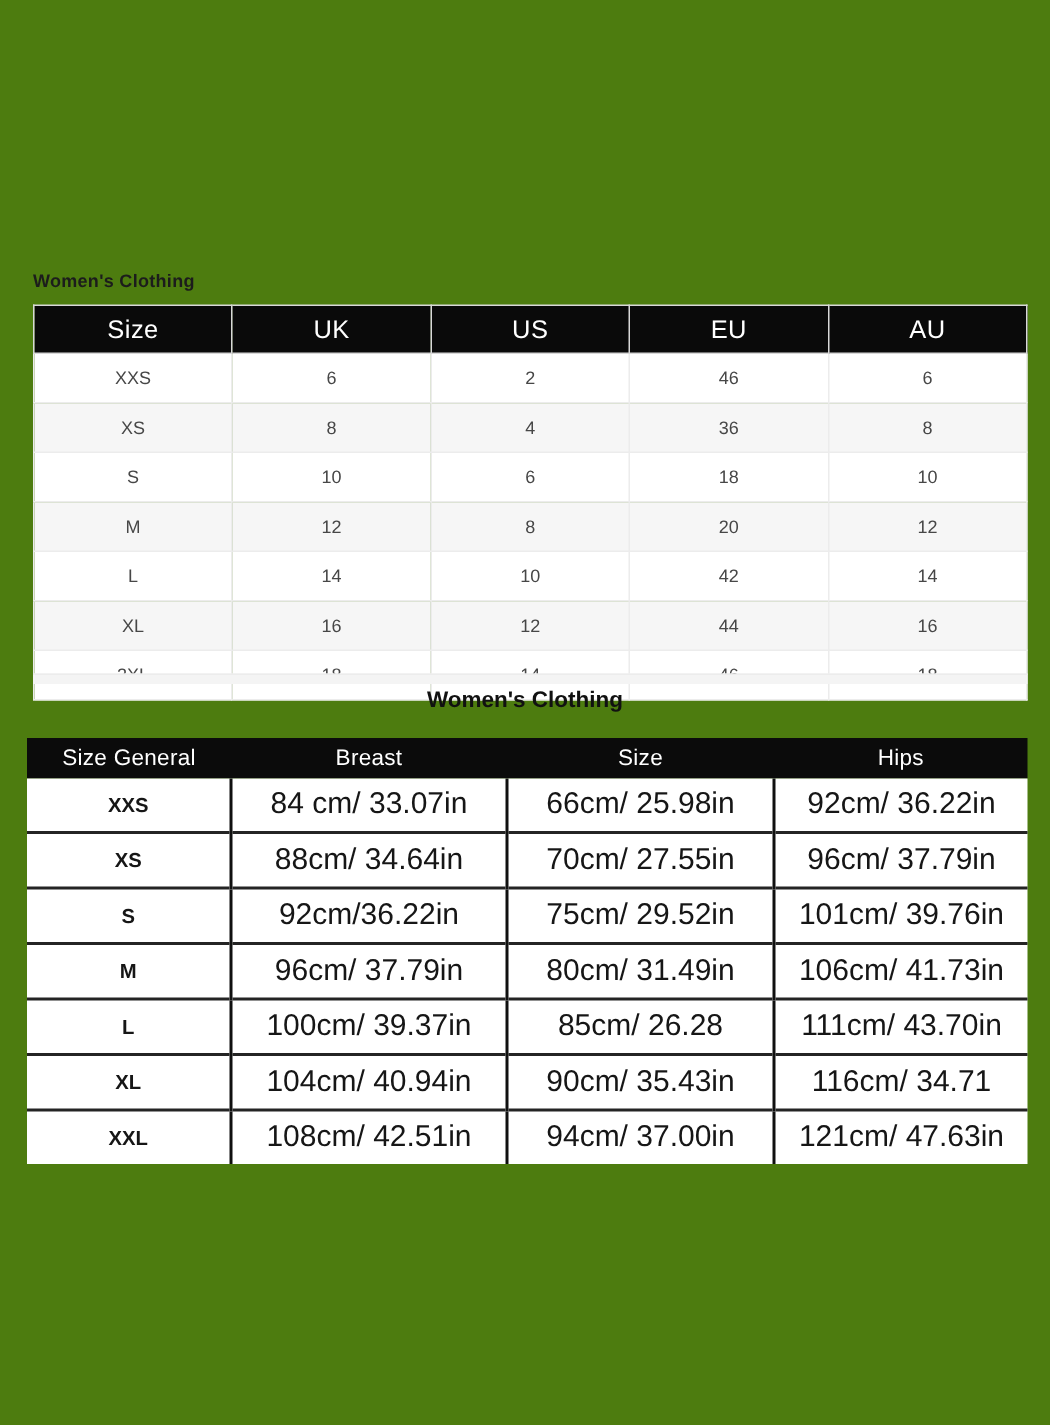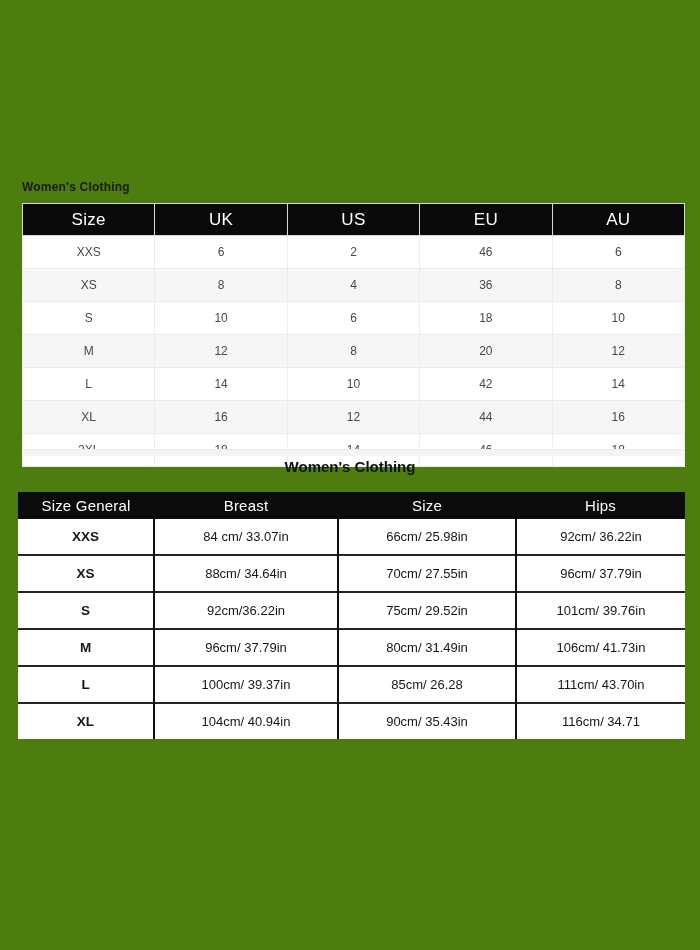--- a/index.html
+++ b/index.html
@@ -93,21 +93,21 @@
     color: #ffffff;
     font-size: 15px;
     font-weight: 400;
     height: 25px;
     text-align: center;
     border: none;
     letter-spacing: 0.2px;
   }
   table.t2 td {
     height: 33px;
-    font-size: 13px;
+    font-size: 20px;
     color: #161616;
     text-align: center;
     background: #ffffff;
   }
   table.t2 td:first-child {
     font-weight: 700;
     font-size: 13.5px;
   }
   table.t2 tbody td:not(:last-child) {
     border-right: 2px solid #101010;
@@ -235,16 +235,22 @@
           <td>100cm/ 39.37in</td>
           <td>85cm/ 26.28</td>
           <td>111cm/ 43.70in</td>
         </tr>
         <tr>
           <td>XL</td>
           <td>104cm/ 40.94in</td>
           <td>90cm/ 35.43in</td>
           <td>116cm/ 34.71</td>
         </tr>
+        <tr>
+          <td>XXL</td>
+          <td>108cm/ 42.51in</td>
+          <td>94cm/ 37.00in</td>
+          <td>121cm/ 47.63in</td>
+        </tr>
       </tbody>
   </table>
 
 </div>
 
 </body></html>

